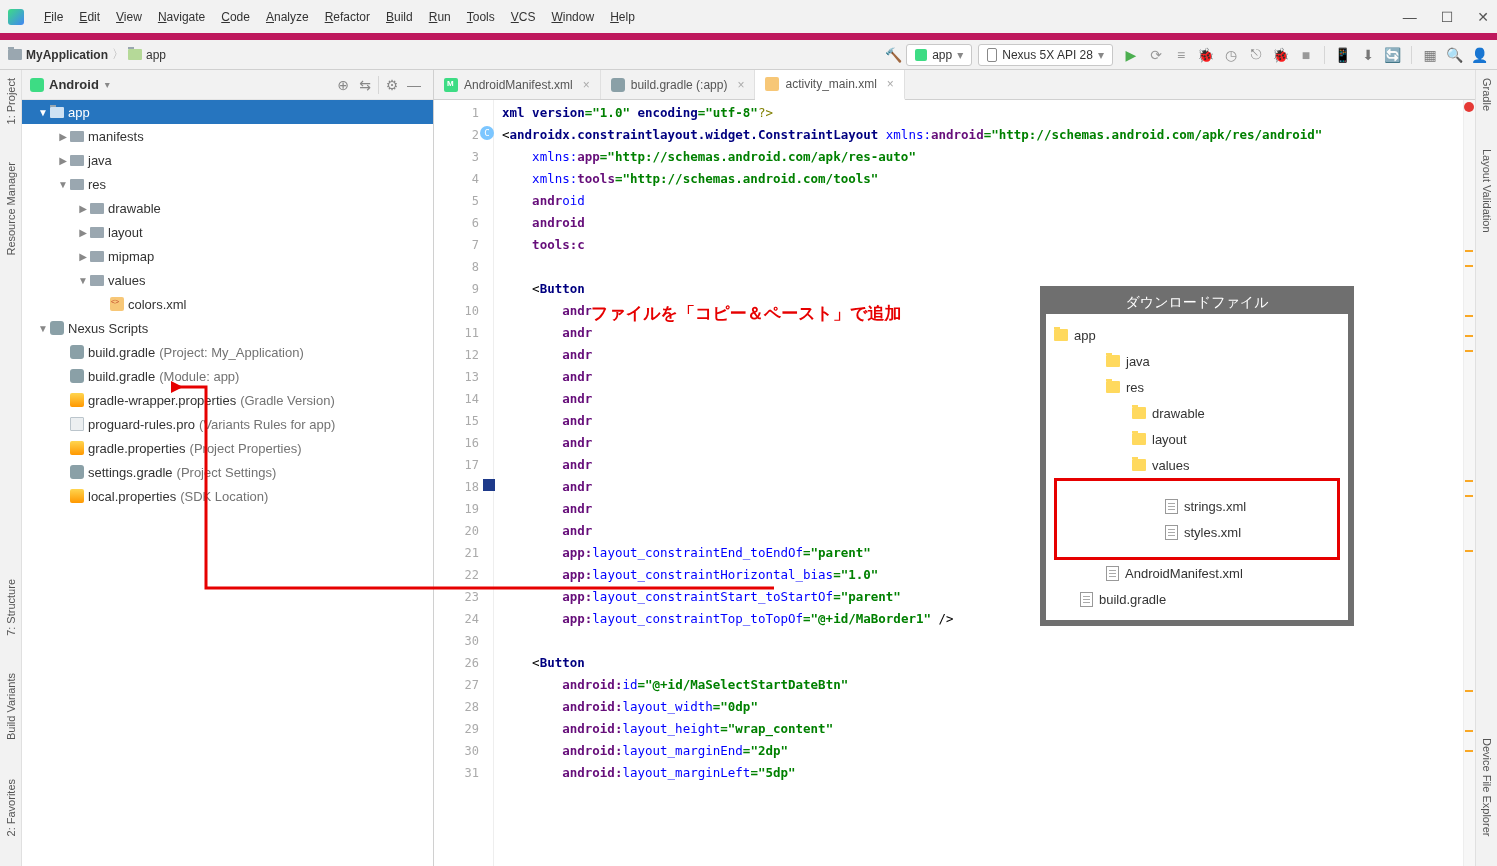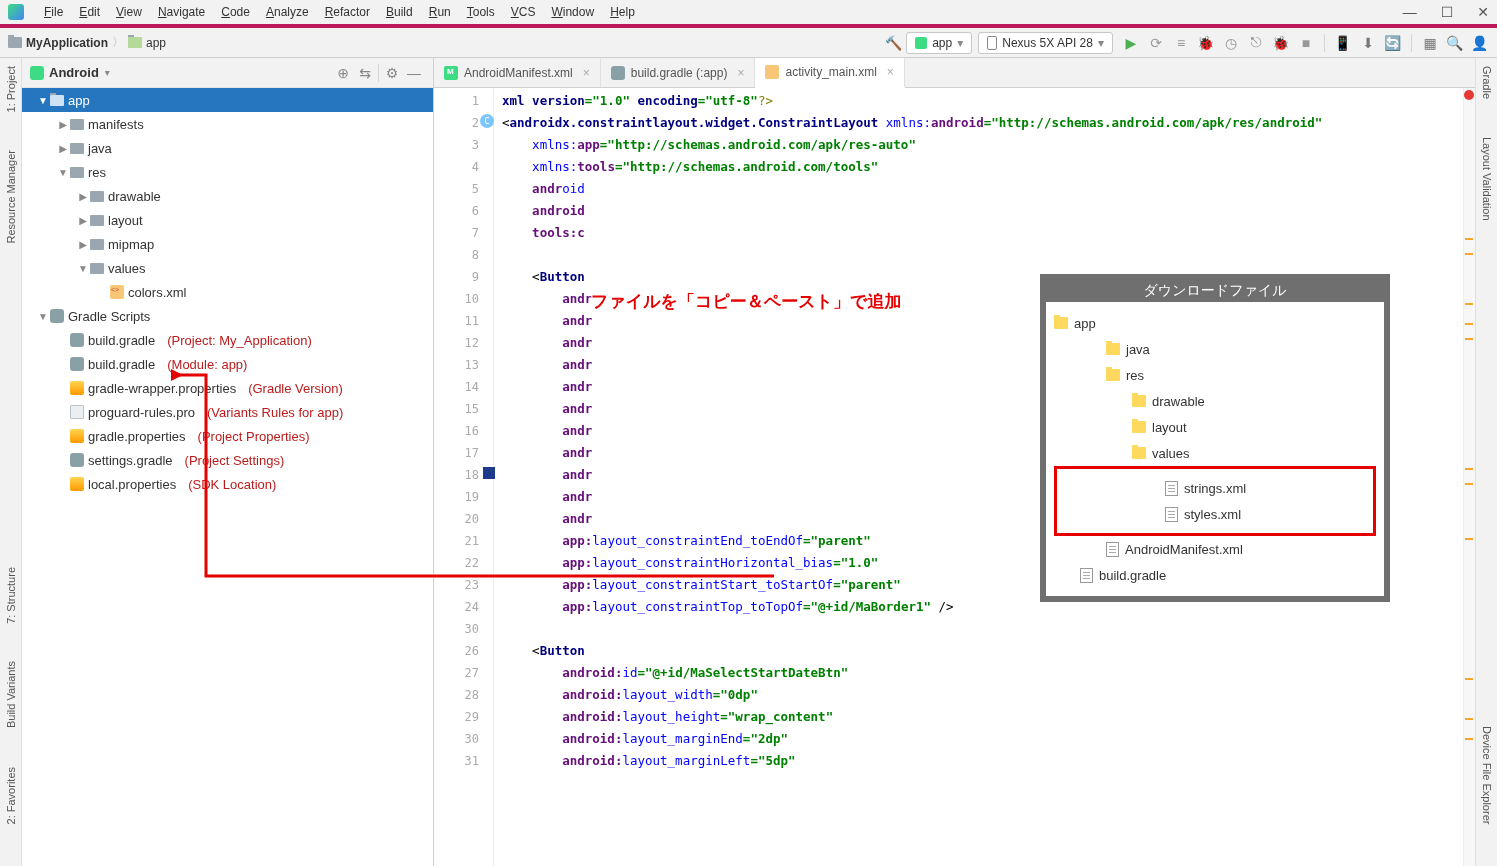--- a/index.html
+++ b/index.html
@@ -1,18 +1,18 @@
 <!DOCTYPE html>
 <html><head>
 <meta charset="utf-8">
 <style>
   * { box-sizing: border-box; margin: 0; padding: 0; }
   body { font-family: "Segoe UI", Arial, sans-serif; font-size: 12px; background: #f2f2f2; color: #333; overflow: hidden; width: 1497px; height: 866px; }
   
-  .menubar { display: flex; align-items: center; height: 28px; background: #f2f2f2; padding: 0 8px; border-bottom: 4px solid #be185d; }
+  .menubar { display: flex; align-items: center; height: 40px; background: #f2f2f2; padding: 0 8px; border-bottom: 7px solid #be185d; }
   .menubar .logo { width: 16px; height: 16px; margin-right: 12px; background: linear-gradient(135deg,#3ddc84,#4285f4); border-radius: 3px; }
   .menubar .menu-item { padding: 4px 8px; cursor: pointer; }
   .menubar .menu-item u { text-decoration: underline; }
   .menubar .title { margin-left: 14px; color: #888; font-size: 12px; flex: 0 0 auto; }
   .menubar .spacer { flex: 1; }
   .menubar .window-controls { display: flex; gap: 24px; margin-left: 18px; font-size: 14px; color: #555; }
   .window-controls span { cursor: pointer; }
 
   .toolbar { display: flex; align-items: center; height: 30px; background: #f2f2f2; padding: 0 8px; border-bottom: 1px solid #d0d0d0; }
   .breadcrumb { display: flex; align-items: center; gap: 4px; }
@@ -48,21 +48,21 @@
   .panel-header .phicon { width: 16px; height: 16px; display: inline-flex; align-items: center; justify-content: center; color: #888; margin: 0 3px; cursor: pointer; font-size: 14px; }
 
   .tree { flex: 1; overflow: auto; font-size: 13px; padding-top: 0; }
   .tree-row { display: flex; align-items: center; height: 24px; padding-left: 4px; white-space: nowrap; }
   .tree-row.selected { background: #2675bf; color: #fff; }
   .tree-row.selected .folder-ico { background: #cfe2f3; }
   .indent { display: inline-block; }
   .arrow { width: 14px; display: inline-block; color: #888; font-size: 10px; text-align: center; }
   .tree-row.selected .arrow { color: #fff; }
   .tree-row .lbl { margin-left: 4px; }
-  .tree-row .lbl-dim { color: #b91c1c; margin-left: 12px; text-align: right; }
+  .tree-row .lbl-dim { color: #737373; margin-left: 4px; text-align: right; }
   .file-ico-xml { width: 14px; height: 14px; background: #f7c777; border-radius: 2px; display: inline-block; position: relative; }
   .file-ico-xml::after { content:"<>"; position:absolute; font-size:7px; color:#c0462b; top:1px; left:1px; }
   .elephant { width: 14px; height: 14px; background: #8aa0a7; border-radius: 3px; display: inline-block; }
   .prop-ico { width: 14px; height: 14px; background: linear-gradient(#ffd54f,#ff9800); border-radius: 2px; display: inline-block; }
   .plain-ico { width: 14px; height: 14px; background: #eceff1; border: 1px solid #bbc5cc; border-radius: 1px; display: inline-block; }
   .folder-grey { width: 14px; height: 11px; background: #9aa7b0; display: inline-block; border-radius: 1px; }
 
   .editor-area { flex: 1; display: flex; flex-direction: column; background: #fff; position: relative; }
   .editor-tabs { height: 30px; display: flex; align-items: stretch; background: #f2f2f2; border-bottom: 1px solid #d0d0d0; }
   .etab { display: flex; align-items: center; padding: 0 10px; gap: 6px; border-right: 1px solid #e0e0e0; color: #555; font-size: 12px; cursor: pointer; }
@@ -91,29 +91,29 @@
   .t-attr { color: #0000ff; font-weight: normal; }
   .t-ns { color: #660e7a; font-weight: bold; }
   .t-val { color: #008000; font-weight: bold; }
   .t-punc { color: #000; }
   .t-decl { color: #808000; }
   .error-stripe { width: 12px; background: #f7f7f7; border-left: 1px solid #eee; position: relative; }
   .es-err { position: absolute; right: 2px; width: 8px; height: 2px; }
   .es-warn { background: #f9a825; }
   .es-top-icon { position: absolute; top: 2px; right: 1px; width: 10px; height: 10px; border-radius: 50%; background: #e53935; }
 
-  .overlay-popup { position: absolute; top: 216px; left: 606px; width: 350px; background: #fff; border: 6px solid #6f6f6f; z-index: 10; }
+  .overlay-popup { position: absolute; top: 216px; left: 606px; width: 314px; background: #fff; border: 6px solid #6f6f6f; z-index: 10; }
   .overlay-popup .ptitle { height: 28px; background: #6f6f6f; color: #fff; font-size: 14px; display: flex; align-items: center; justify-content: center; margin: -6px -6px 4px -6px; padding: 6px 0 0 0; }
   .overlay-popup .ptree { padding: 4px 8px 8px 8px; font-size: 13px; }
   .overlay-popup .prow { display: flex; align-items: center; height: 26px; }
   .pfolder { width: 14px; height: 12px; background: #ffd95e; border-radius: 1px; display: inline-block; position: relative; margin-right: 6px; }
   .pfolder::before { content:""; position:absolute; top:-2px; left:0; width:6px; height:2px; background:#ffd95e; }
   .pfile { width: 13px; height: 15px; border: 1px solid #999; background: #fff; display: inline-block; margin-right: 6px; position: relative; }
   .pfile::after { content:""; position:absolute; top:3px; left:2px; right:2px; height:1px; background:#aaa; box-shadow: 0 3px 0 #aaa, 0 6px 0 #aaa; }
-  .redbox { border: 3px solid #e60000; padding: 6px 4px; margin: 0px 0; }
+  .redbox { border: 3px solid #e60000; padding: 12px 4px; margin: 0px 0; }
 
   .annotation-text { position: absolute; top: 232px; left: 157px; color: #e60000; font-size: 17px; font-weight: bold; z-index: 20; background: rgba(255,255,255,0.6); }
   .arrow-svg { position: absolute; z-index: 15; pointer-events: none; }
 </style>
 </head>
 <body>
 
 <div class="menubar">
   <span class="logo"></span>
   <span id="menu-items"><span class="menu-item"><u>F</u>ile</span><span class="menu-item"><u>E</u>dit</span><span class="menu-item"><u>V</u>iew</span><span class="menu-item"><u>N</u>avigate</span><span class="menu-item"><u>C</u>ode</span><span class="menu-item"><u>A</u>nalyze</span><span class="menu-item"><u>R</u>efactor</span><span class="menu-item"><u>B</u>uild</span><span class="menu-item"><u>R</u>un</span><span class="menu-item"><u>T</u>ools</span><span class="menu-item"><u>V</u>CS</span><span class="menu-item"><u>W</u>indow</span><span class="menu-item"><u>H</u>elp</span></span>
@@ -245,21 +245,21 @@
         <div class="tree-row">
           <span class="indent" style="width:70px"></span>
           <span class="arrow"></span>
           <span class="file-ico-xml"></span>
           <span class="lbl">colors.xml</span>
         </div>
         <div class="tree-row">
           <span class="indent" style="width:10px"></span>
           <span class="arrow">▼</span>
           <span class="elephant"></span>
-          <span class="lbl">Gradle Scripts</span>
+          <span class="lbl">Nexus Scripts</span>
         </div>
         <div class="tree-row">
           <span class="indent" style="width:30px"></span>
           <span class="arrow"></span>
           <span class="elephant"></span>
           <span class="lbl">build.gradle</span>
           <span class="lbl-dim">(Project: My_Application)</span>
         </div>
         <div class="tree-row">
           <span class="indent" style="width:30px"></span>

